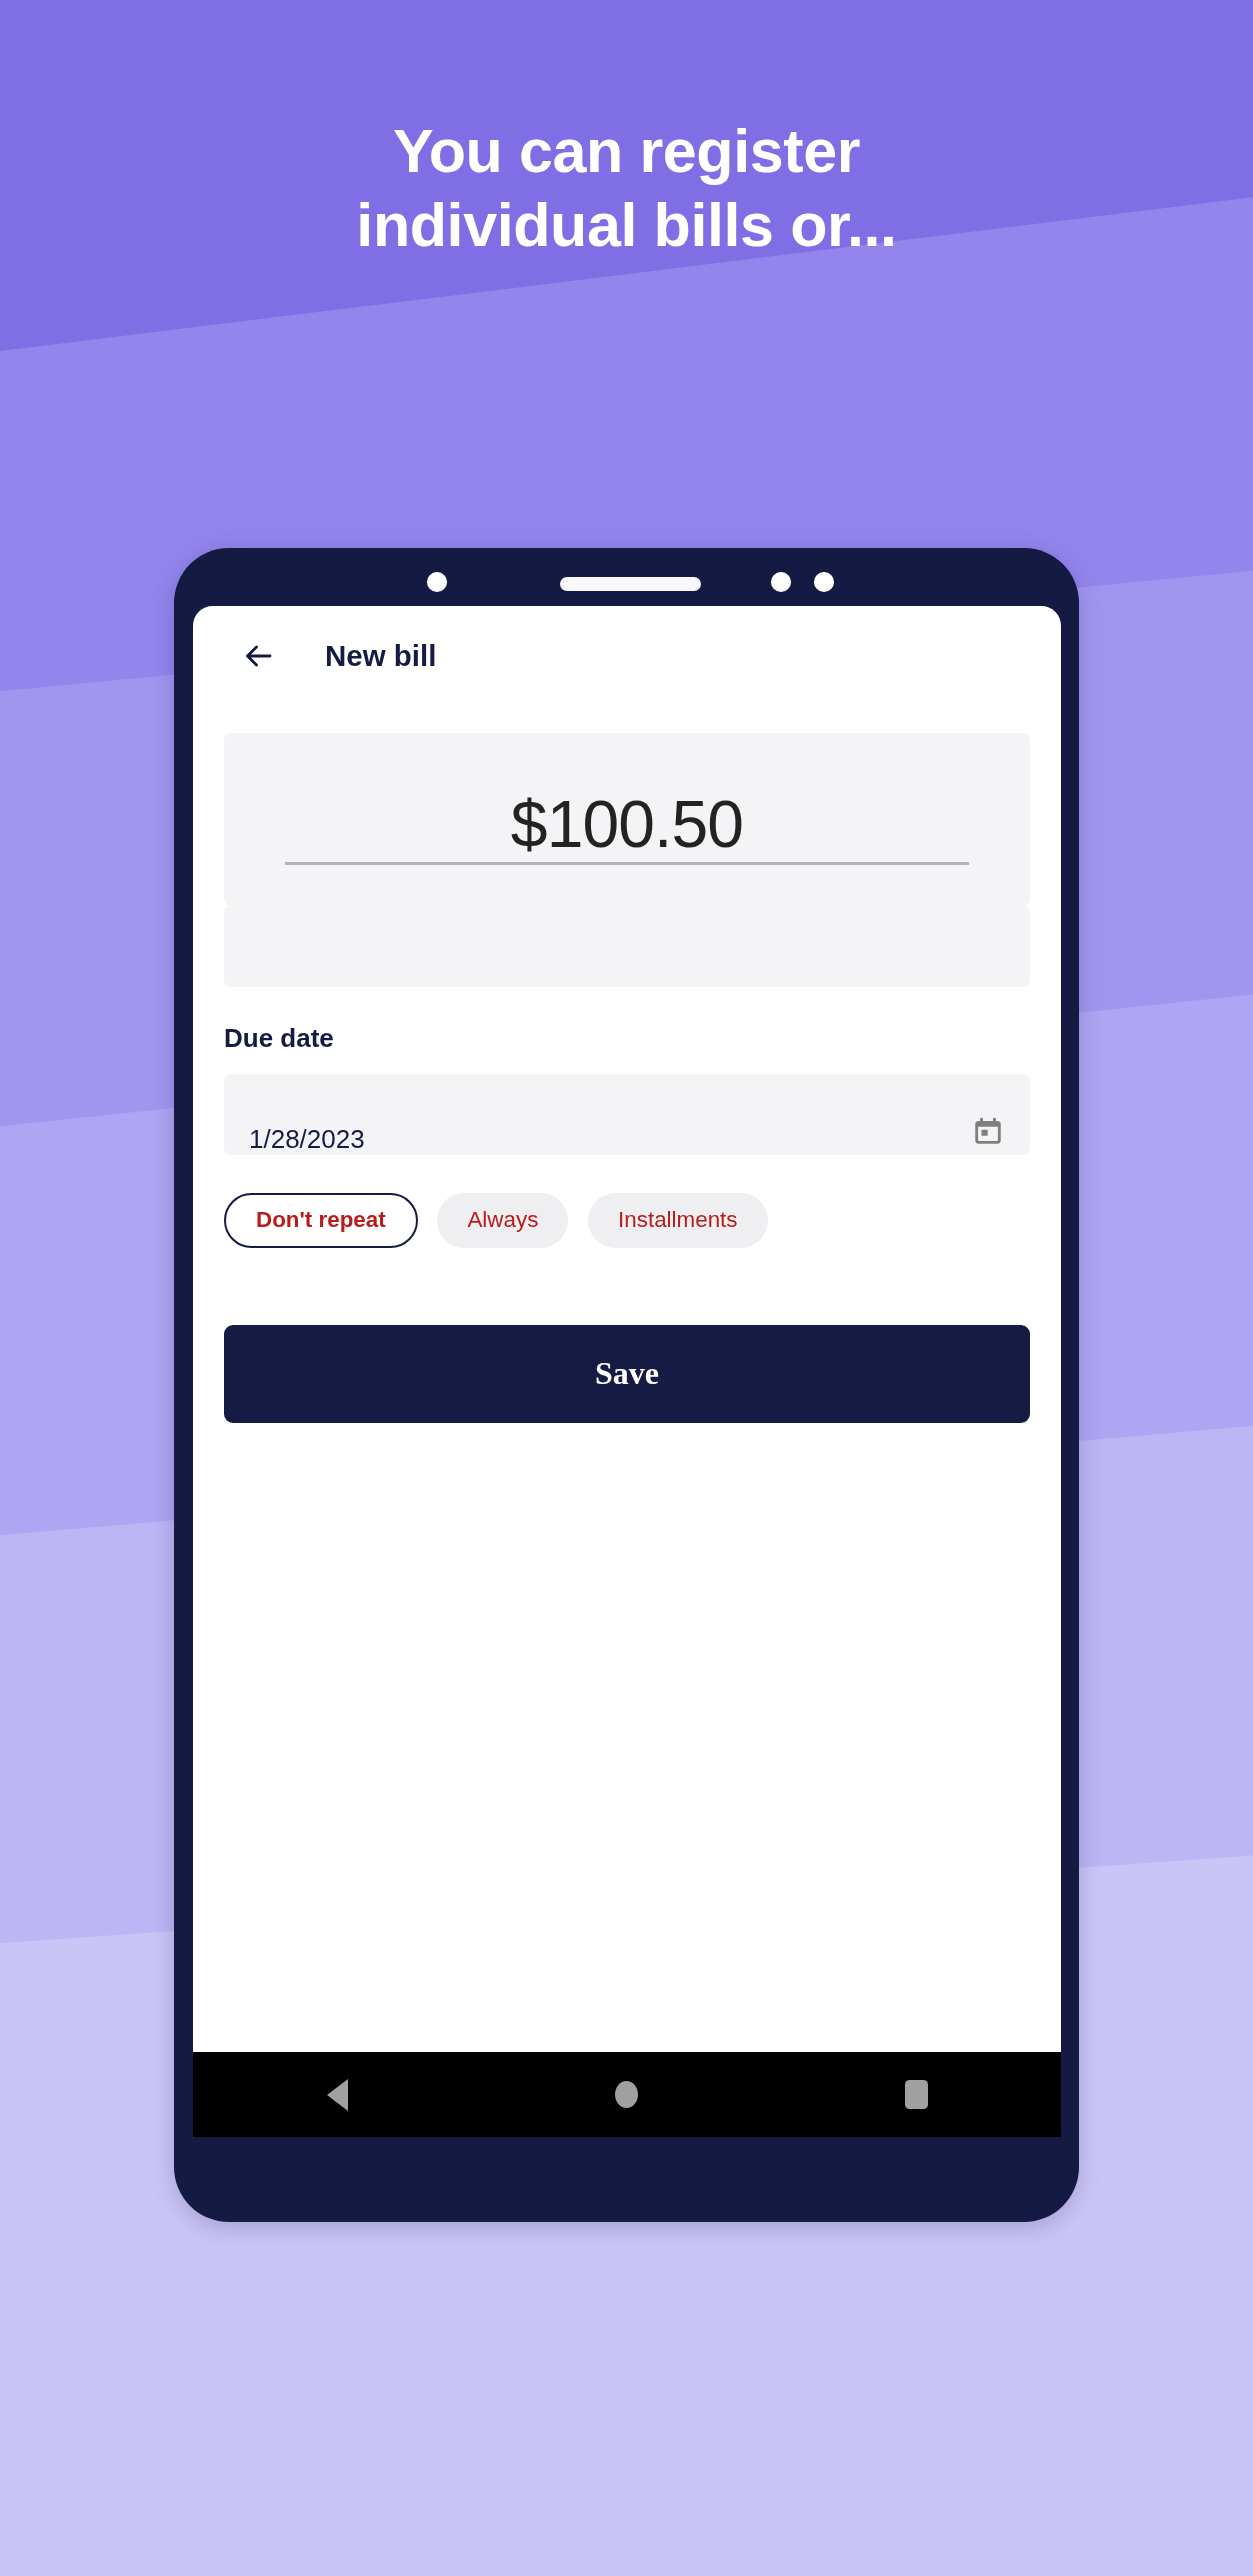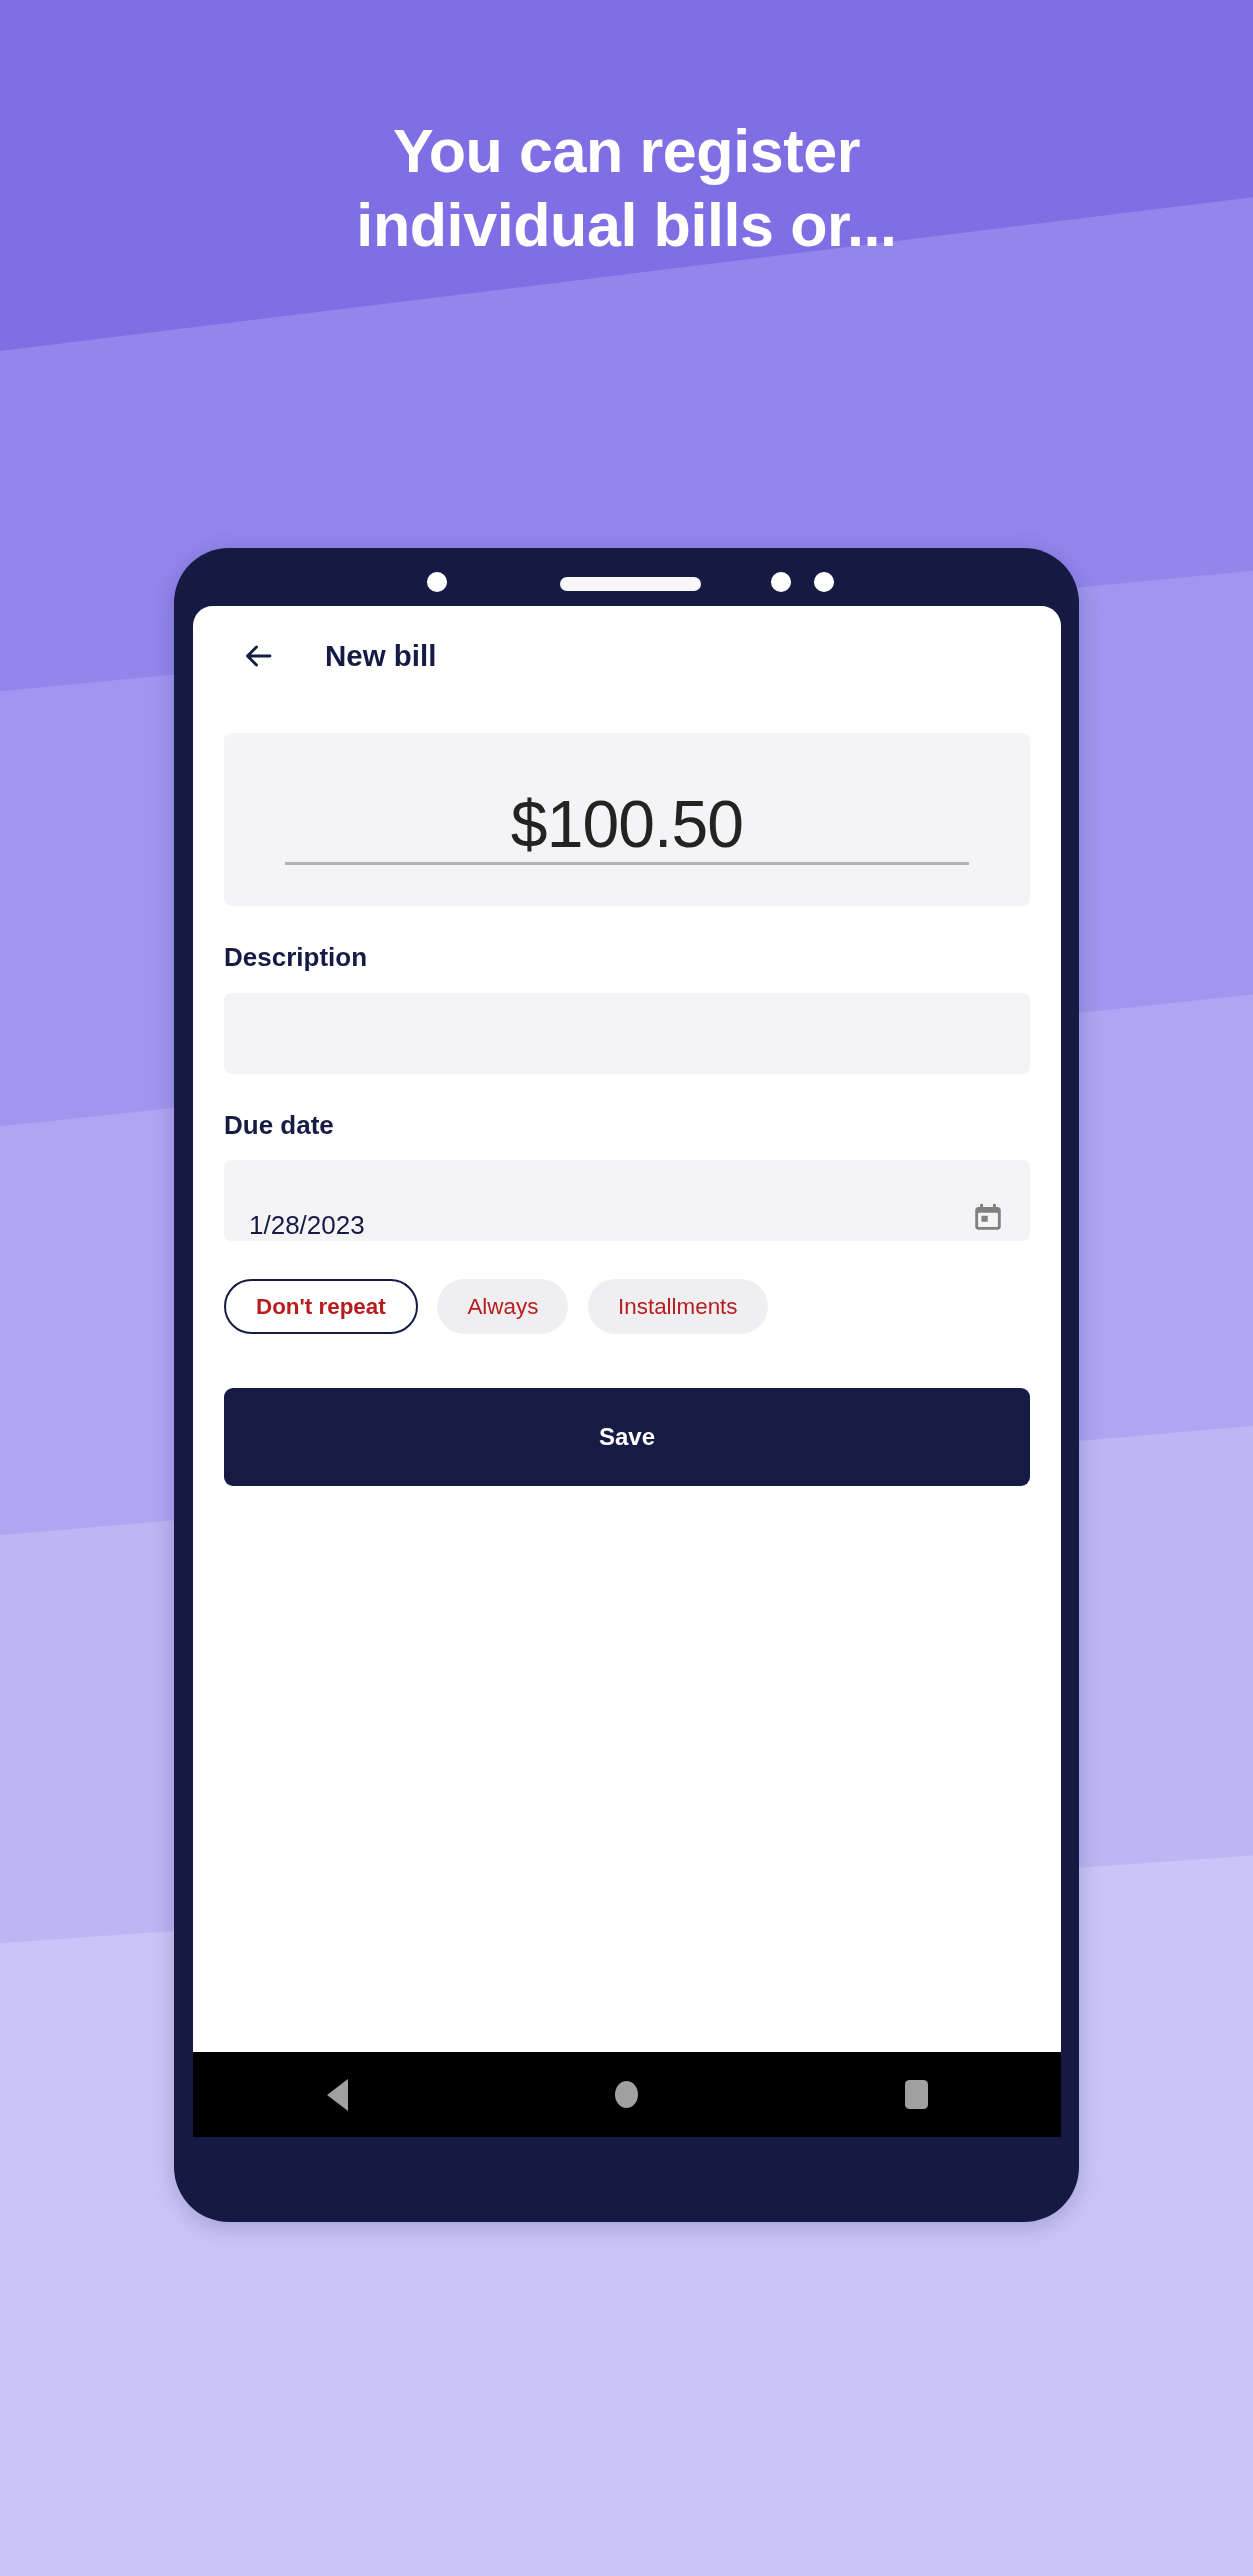--- a/index.html
+++ b/index.html
@@ -224,29 +224,30 @@
     color:#b91c1c;
     font-weight:bold;
   }
   .chip.unselected {
     background:#efeff1;
     color:#b91c1c;
   }
 
   
   .save-btn {
-    margin-top:54px;
+    margin-top:77px;
     height:98px;
     background:#161b44;
     border-radius:9px;
     display:flex; align-items:center; justify-content:center;
     color:#ffffff;
-    font-size:24px;
+    font-size:32px;
     font-weight:bold;
     cursor:pointer;
+    font-family:Liberation Serif, serif;
   }
 
   
   .navbar {
     position:absolute;
     left:19px; bottom:85px;
     width:868px; height:85px;
     background:#000000;
     display:flex;
     align-items:center;
@@ -309,21 +310,20 @@
     </div>
 
 
     <div class="body-pad">
 
       <div class="amount-box">
         <div class="amount-value">$100.50</div>
         <div class="amount-underline"></div>
       </div>
 
-      <div class="field-label">Description</div>
       <div class="text-field"></div>
 
       <div class="field-label">Due date</div>
       <div class="text-field with-icon">
         <span class="date-value">1/28/2023</span>
         <span>
           <svg width="34" height="34" viewBox="0 0 24 24">
             <rect x="3" y="5" width="18" height="16" rx="2.4" fill="#808080"></rect>
             <rect x="5" y="9" width="14" height="10" rx="0.7" fill="#f4f4f6"></rect>
             <rect x="7.4" y="11.2" width="4.4" height="4.2" rx="0.4" fill="#808080"></rect>

